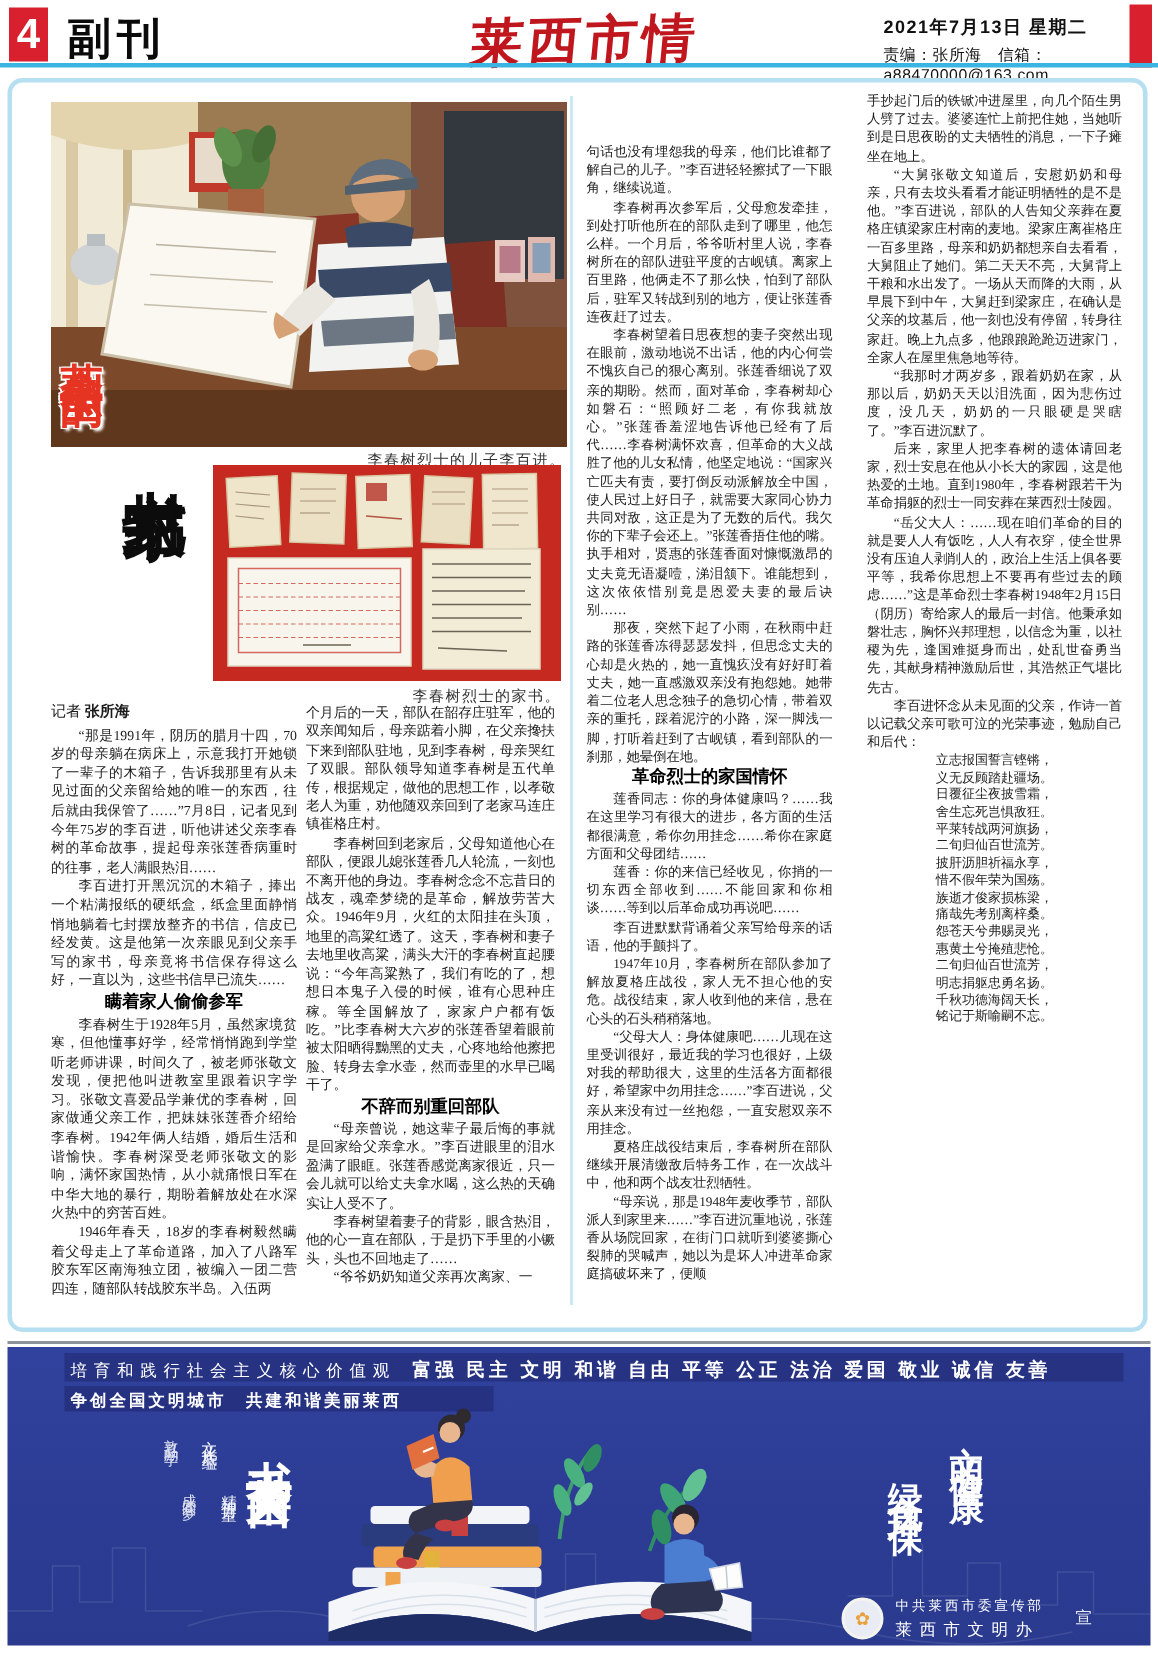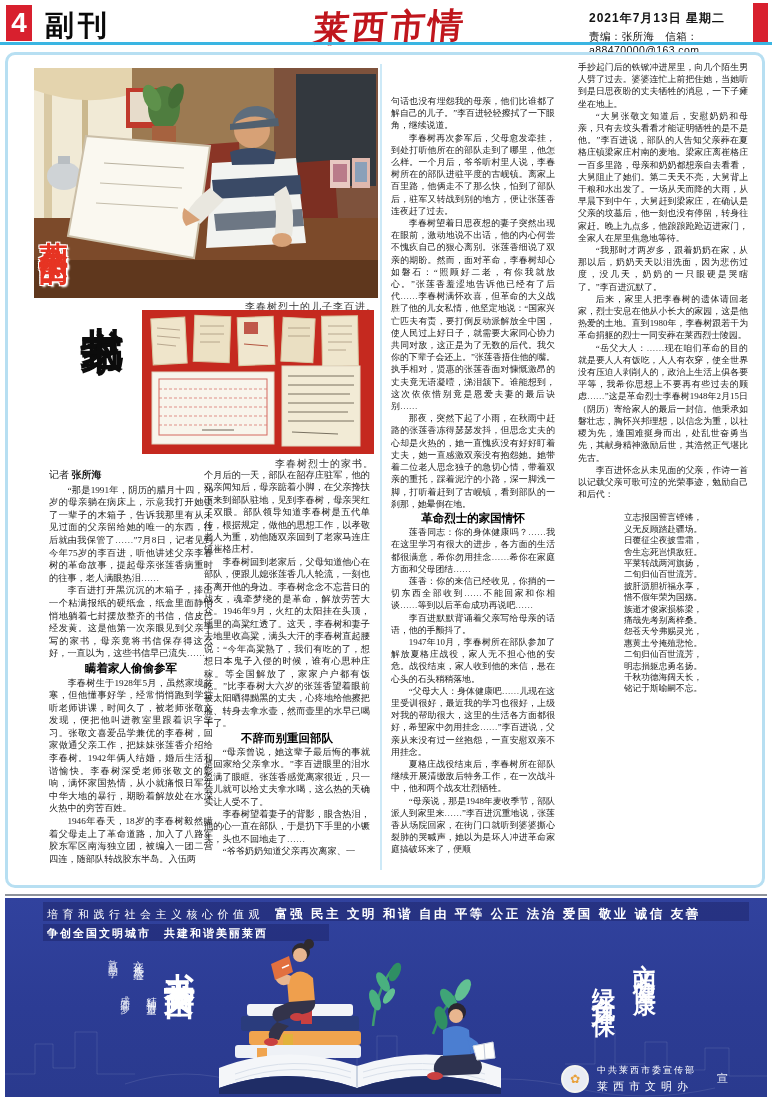--- a/index.html
+++ b/index.html
@@ -36,25 +36,25 @@
       font-size:43px;letter-spacing:1px;line-height:58px;
       font-family:"Liberation Sans","DejaVu Sans",sans-serif;}
   
   .col{position:absolute;text-align:justify;overflow:hidden;color:#1b1b1b;}
   .col p{margin:0;text-indent:2em;}
   .col p.noind{text-indent:0;}
   .col h3{margin:2px 0;font-family:"Liberation Sans","DejaVu Sans",sans-serif;
           font-size:11.5px;font-weight:bold;text-align:center;color:#000;}
   .col .byline{text-indent:0;font-size:10px;margin-bottom:2px;}
   .col .byline .bn{font-weight:bold;}
-  .c1{left:49px;top:469px;width:164px;height:412px;font-size:9.2px;line-height:12.6px;}
+  .c1{left:34px;top:469px;width:164px;height:412px;font-size:9.2px;line-height:12.6px;}
   .c2{left:204px;top:469px;width:166px;height:412px;font-size:9.2px;line-height:12.4px;}
   .c3{left:391px;top:61px;width:164px;height:818px;font-size:8.9px;line-height:12.2px;margin-top:34px;}
   .c4{left:578px;top:61px;width:170px;height:820px;font-size:8.9px;line-height:12.2px;}
-  .poem{text-align:center;font-size:8.7px;line-height:11.4px;margin-top:12px;
+  .poem{text-align:center;font-size:8.7px;line-height:11.4px;margin-top:2px;
         font-family:"DejaVu Serif","Liberation Serif",serif;}
   
   .grayline{left:5px;top:894px;width:762px;height:2px;background:#8d929b;}
   .banner{left:5px;top:898px;width:762px;height:199px;
           background:linear-gradient(180deg,#31429e 0%,#2c3c94 55%,#2a3a8e 100%);overflow:hidden;}
   .band{position:absolute;background:rgba(15,15,70,0.30);}
   .slg1{position:absolute;left:42px;top:6px;color:#fff;white-space:nowrap;
         font-family:"Liberation Sans","DejaVu Sans",sans-serif;}
   .slg1 .t1{font-size:11px;letter-spacing:4.5px;}
   .slg1 .t2{font-size:12.5px;font-weight:bold;letter-spacing:2.5px;margin-left:11px;}

